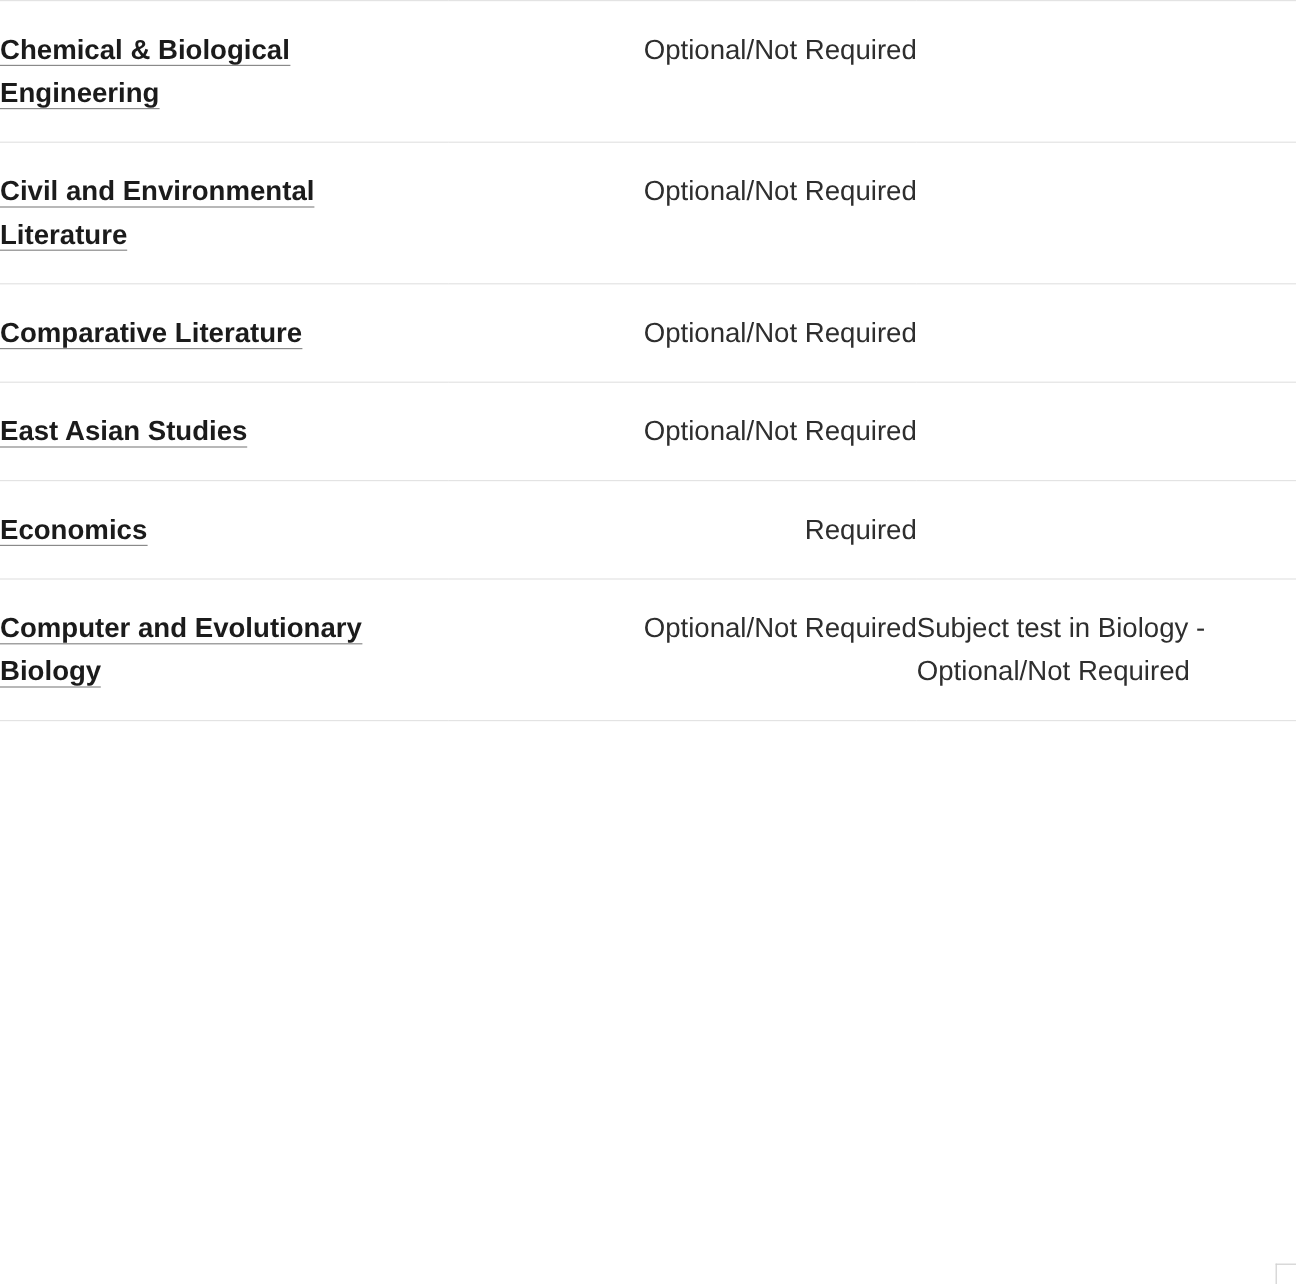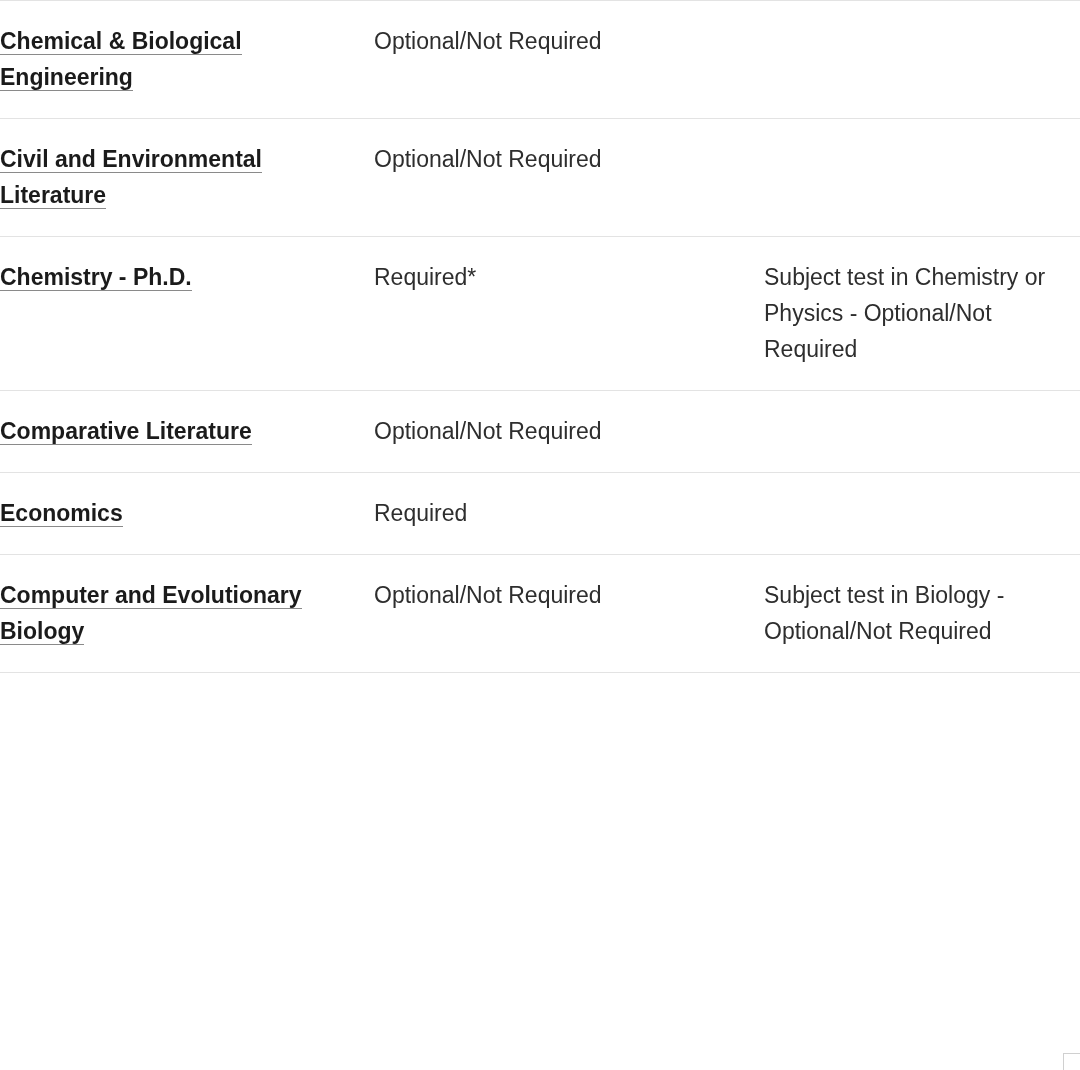--- a/index.html
+++ b/index.html
@@ -40,20 +40,21 @@
   td.col-program {
     width: 374px;
     padding-left: 24px;
     padding-right: 20px;
     box-sizing: border-box;
   }
   td.col-general {
     width: 390px;
     padding-right: 20px;
     box-sizing: border-box;
+    text-align: right;
   }
   td.col-subject {
     width: 316px;
     padding-right: 12px;
     box-sizing: border-box;
   }
   .program-name {
     font-weight: 700;
     color: #1b1b1b;
     font-size: 23px;
@@ -102,47 +103,47 @@
           <span class="program-name">Civil and Environmental Literature</span>
         </td>
         <td class="col-general">
           <span class="cell-text">Optional/Not Required</span>
         </td>
         <td class="col-subject">
           <span class="cell-text"></span>
         </td>
       </tr>
 
-      <tr>
-        <td class="col-program">
-          <span class="program-name">Chemistry - Ph.D.</span>
-        </td>
-        <td class="col-general">
-          <span class="cell-text">Required*</span>
-        </td>
-        <td class="col-subject">
-          <span class="cell-text">Subject test in Chemistry or Physics - Optional/Not Required</span>
-        </td>
-      </tr>
 
 
 
       <tr>
         <td class="col-program">
           <span class="program-name">Comparative Literature</span>
         </td>
         <td class="col-general">
           <span class="cell-text">Optional/Not Required</span>
         </td>
         <td class="col-subject">
           <span class="cell-text"></span>
         </td>
       </tr>
 
 
+      <tr>
+        <td class="col-program">
+          <span class="program-name">East Asian Studies</span>
+        </td>
+        <td class="col-general">
+          <span class="cell-text">Optional/Not Required</span>
+        </td>
+        <td class="col-subject">
+          <span class="cell-text"></span>
+        </td>
+      </tr>
 
       <tr>
         <td class="col-program">
           <span class="program-name">Economics</span>
         </td>
         <td class="col-general">
           <span class="cell-text">Required</span>
         </td>
         <td class="col-subject">
           <span class="cell-text"></span>

